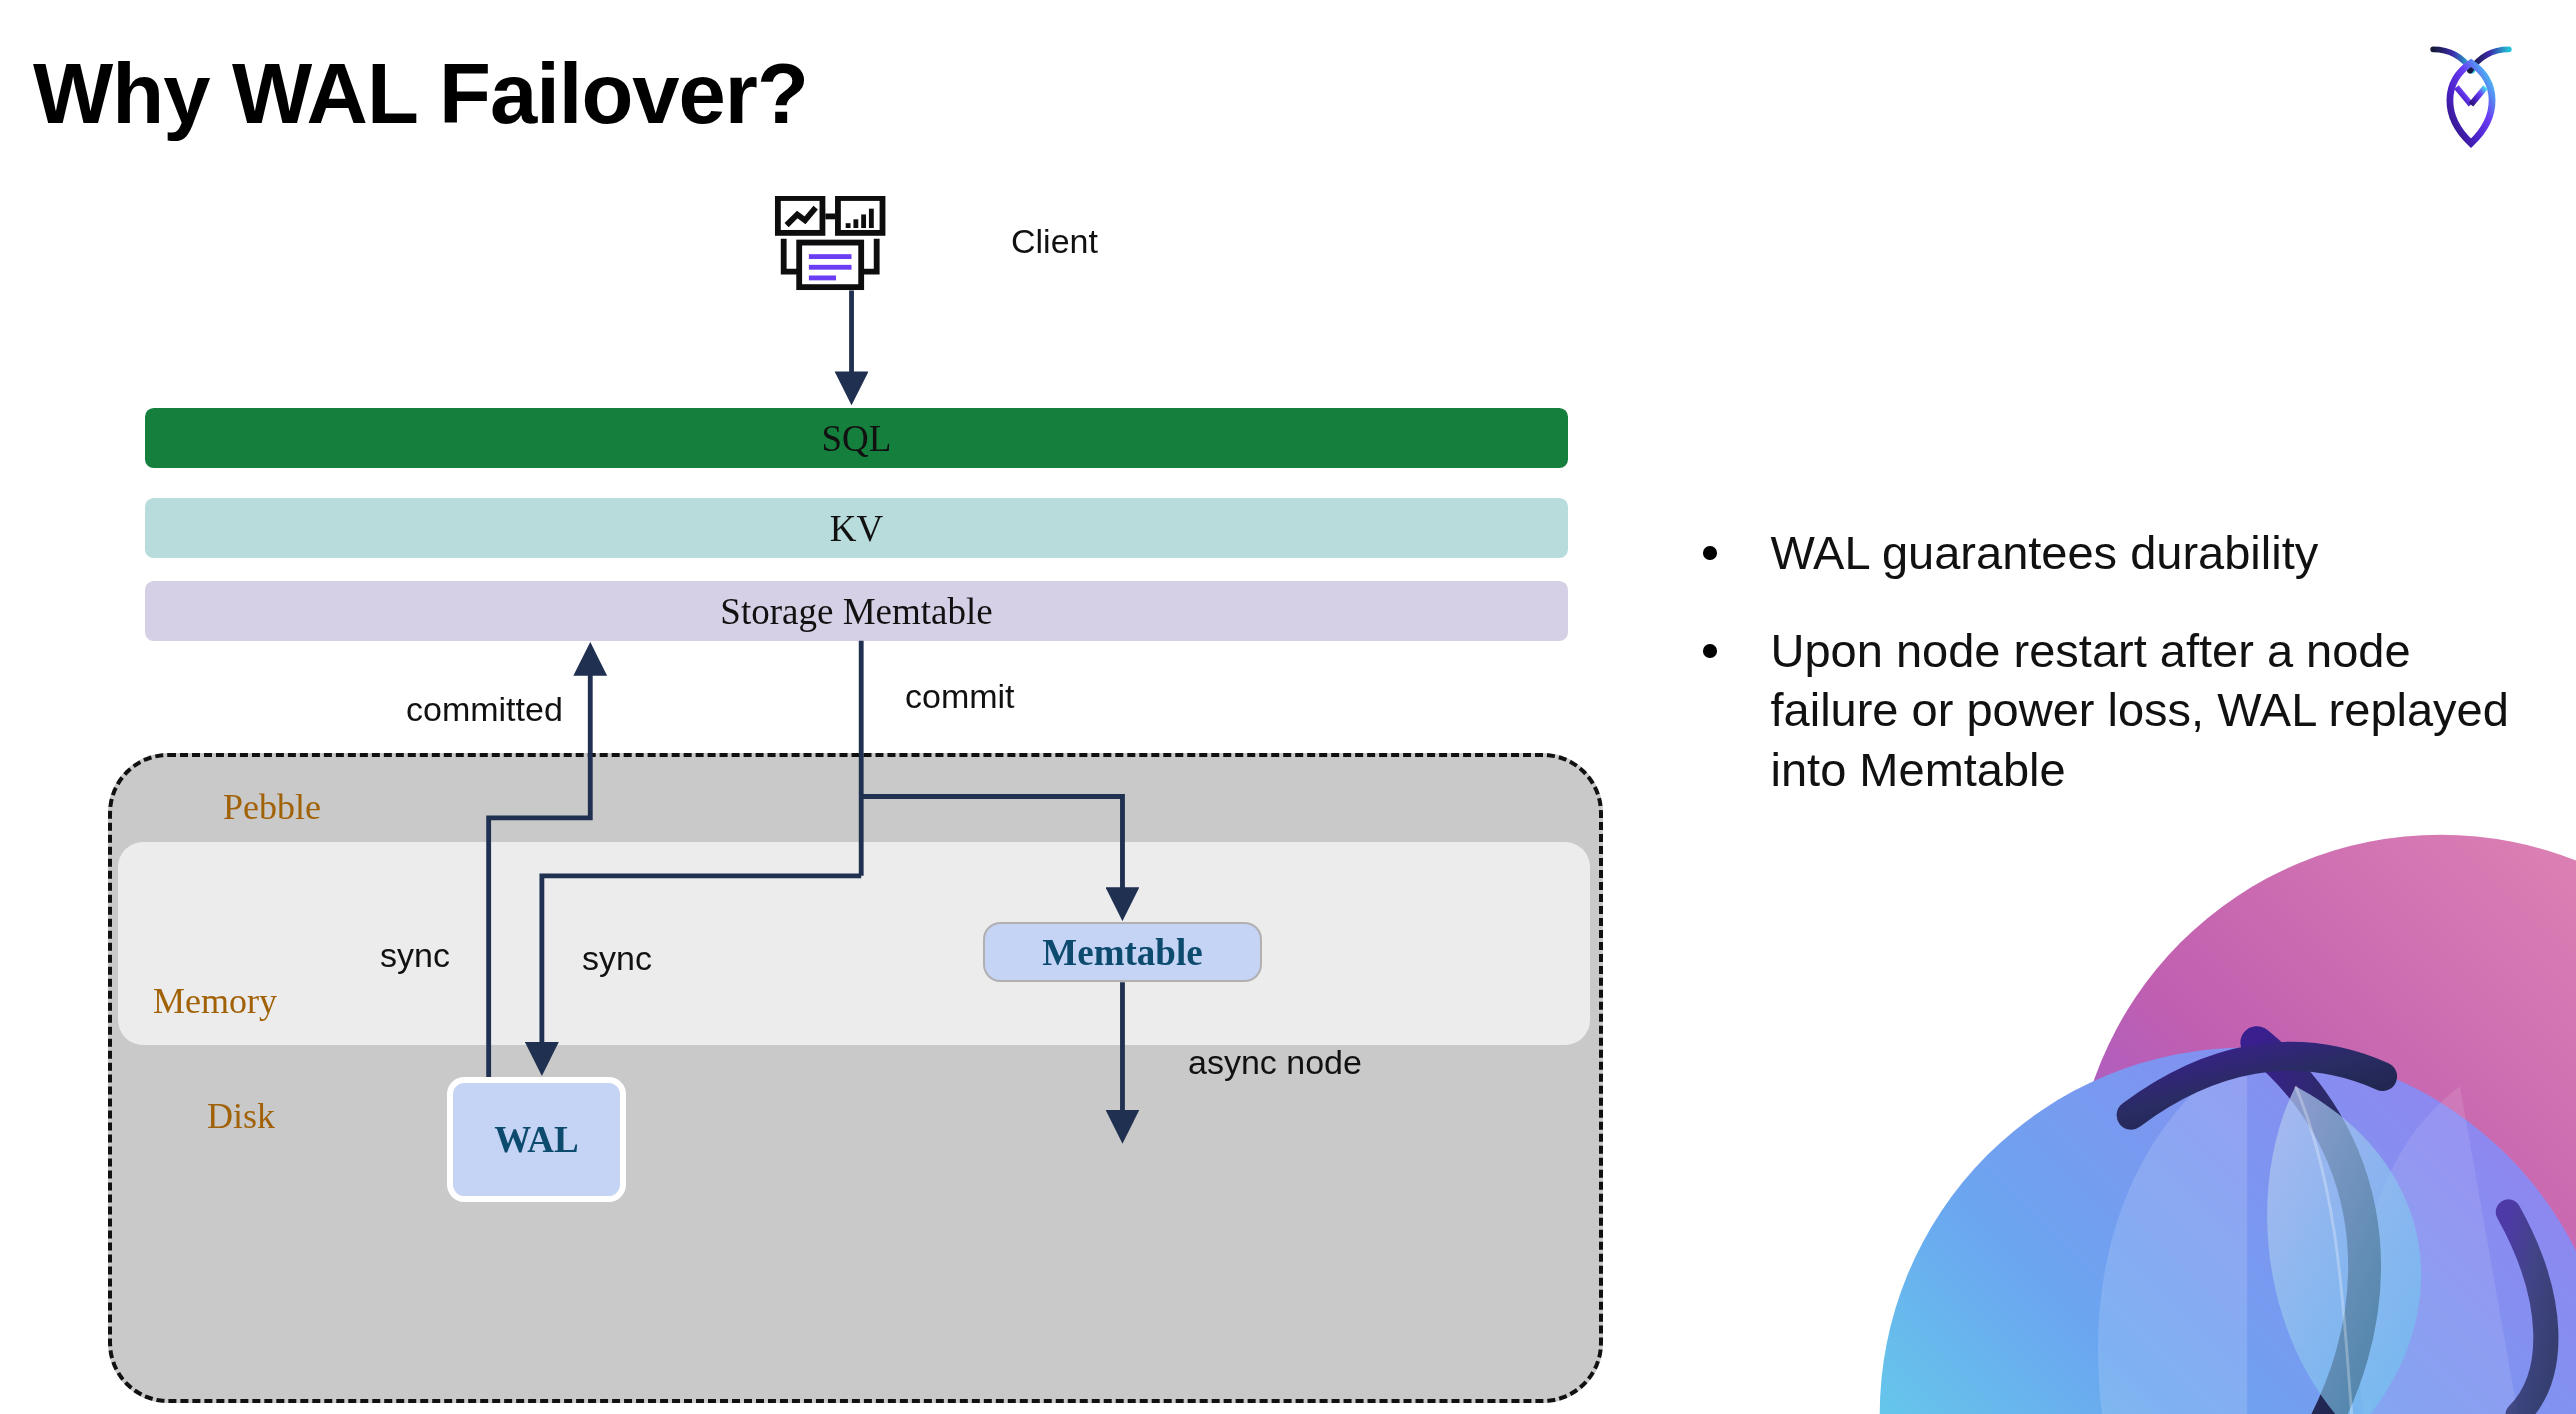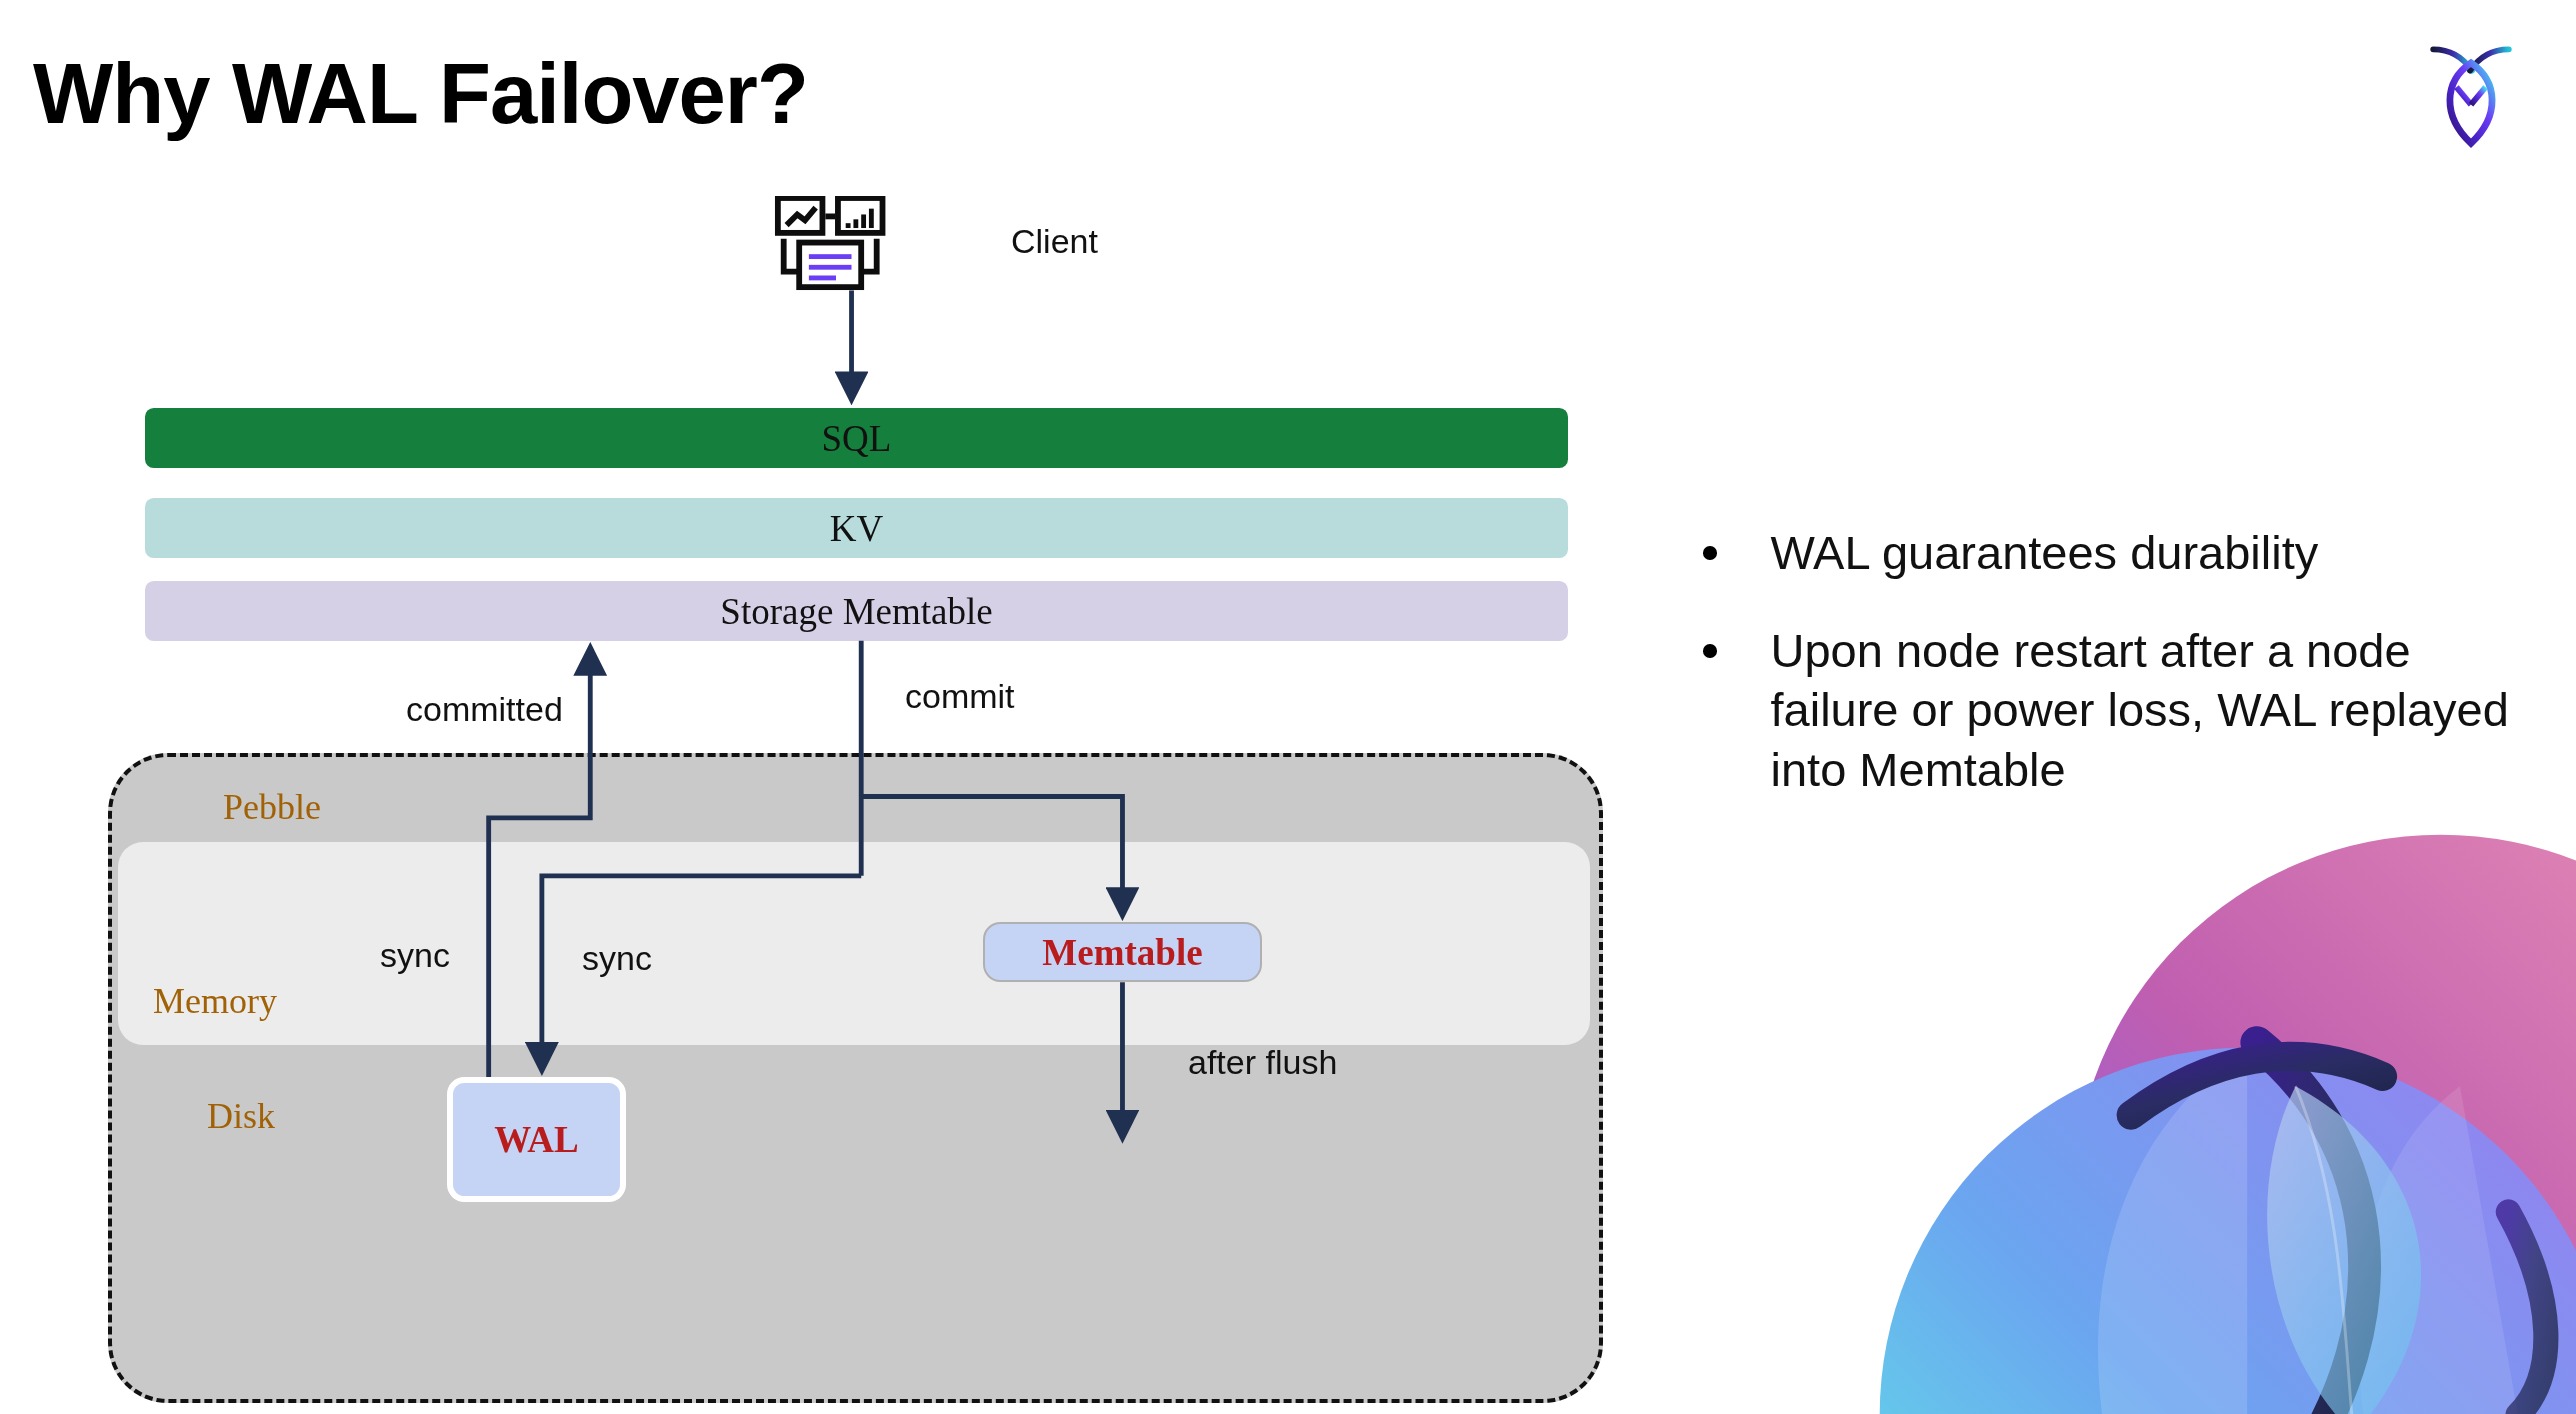--- a/index.html
+++ b/index.html
@@ -125,21 +125,21 @@
   .node-box {
     position: absolute;
     background: #c5d3f5;
     border-radius: 17.4px;
     display: flex;
     align-items: center;
     justify-content: center;
     font-family: "Liberation Serif", serif;
     font-weight: bold;
     font-size: 37px;
-    color: #b91c1c;
+    color: #0c4a6e;
     box-sizing: border-box;
   }
   #node-memtable {
     left: 983px; top: 922px; width: 279px; height: 60px;
     border: 2.9px solid #b0b0b0;
   }
   #node-wal {
     left: 447px; top: 1077px; width: 179px; height: 125px;
     border: 6.8px solid #ffffff;
   }
@@ -336,21 +336,21 @@
 
     <path d="M890 905 L560 905 L560 1103" stroke="#1f3050" stroke-width="5" fill="none" stroke-linejoin="miter" marker-end="url(#arrowHead)"></path>
 
     <path d="M1160 1015 L1160 1173" stroke="#1f3050" stroke-width="5" fill="none" marker-end="url(#arrowHead)"></path>
   </svg>
 
   <div id="label-committed" class="edge-label">committed</div>
   <div id="label-commit" class="edge-label">commit</div>
   <div id="label-sync-1" class="edge-label">sync</div>
   <div id="label-sync-2" class="edge-label">sync</div>
-  <div id="label-asyncflush" class="edge-label">after flush</div>
+  <div id="label-asyncflush" class="edge-label">async node</div>
 
   <div id="node-memtable" class="node-box">
     <span>Memtable</span>
   </div>
   <div id="node-wal" class="node-box">
     <span>WAL</span>
   </div>
 </div>
 
 <div id="bullets">

